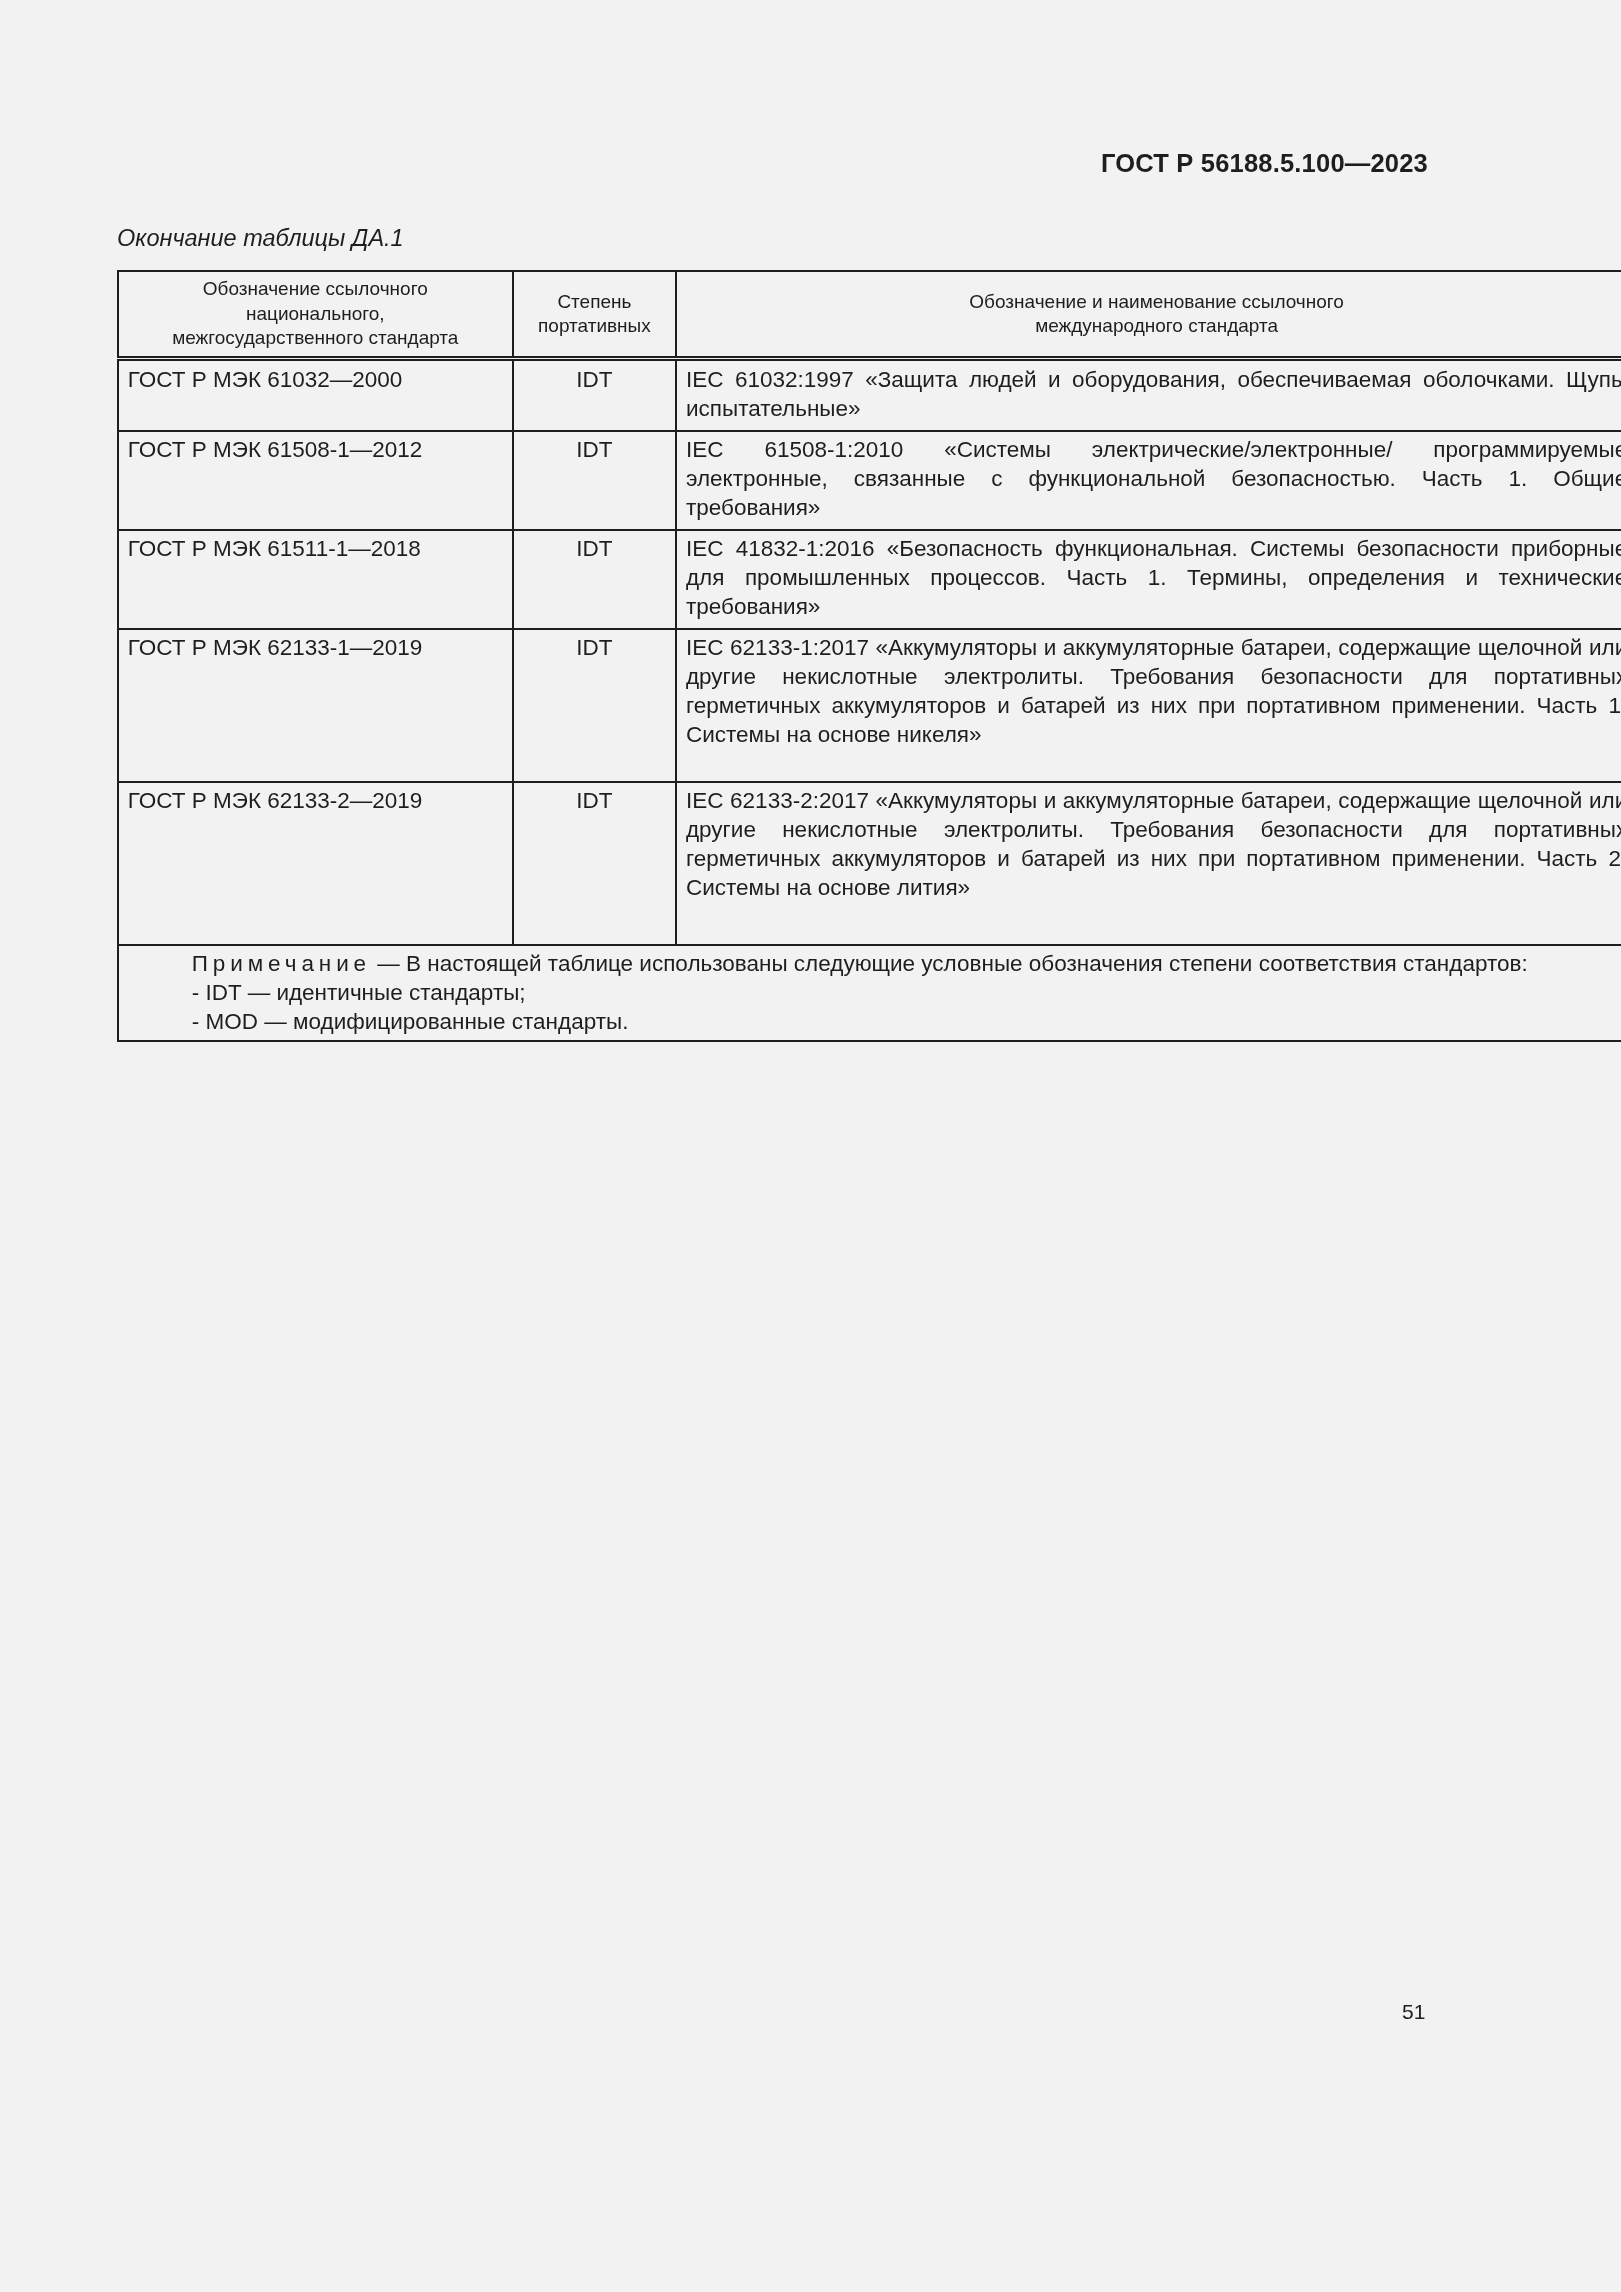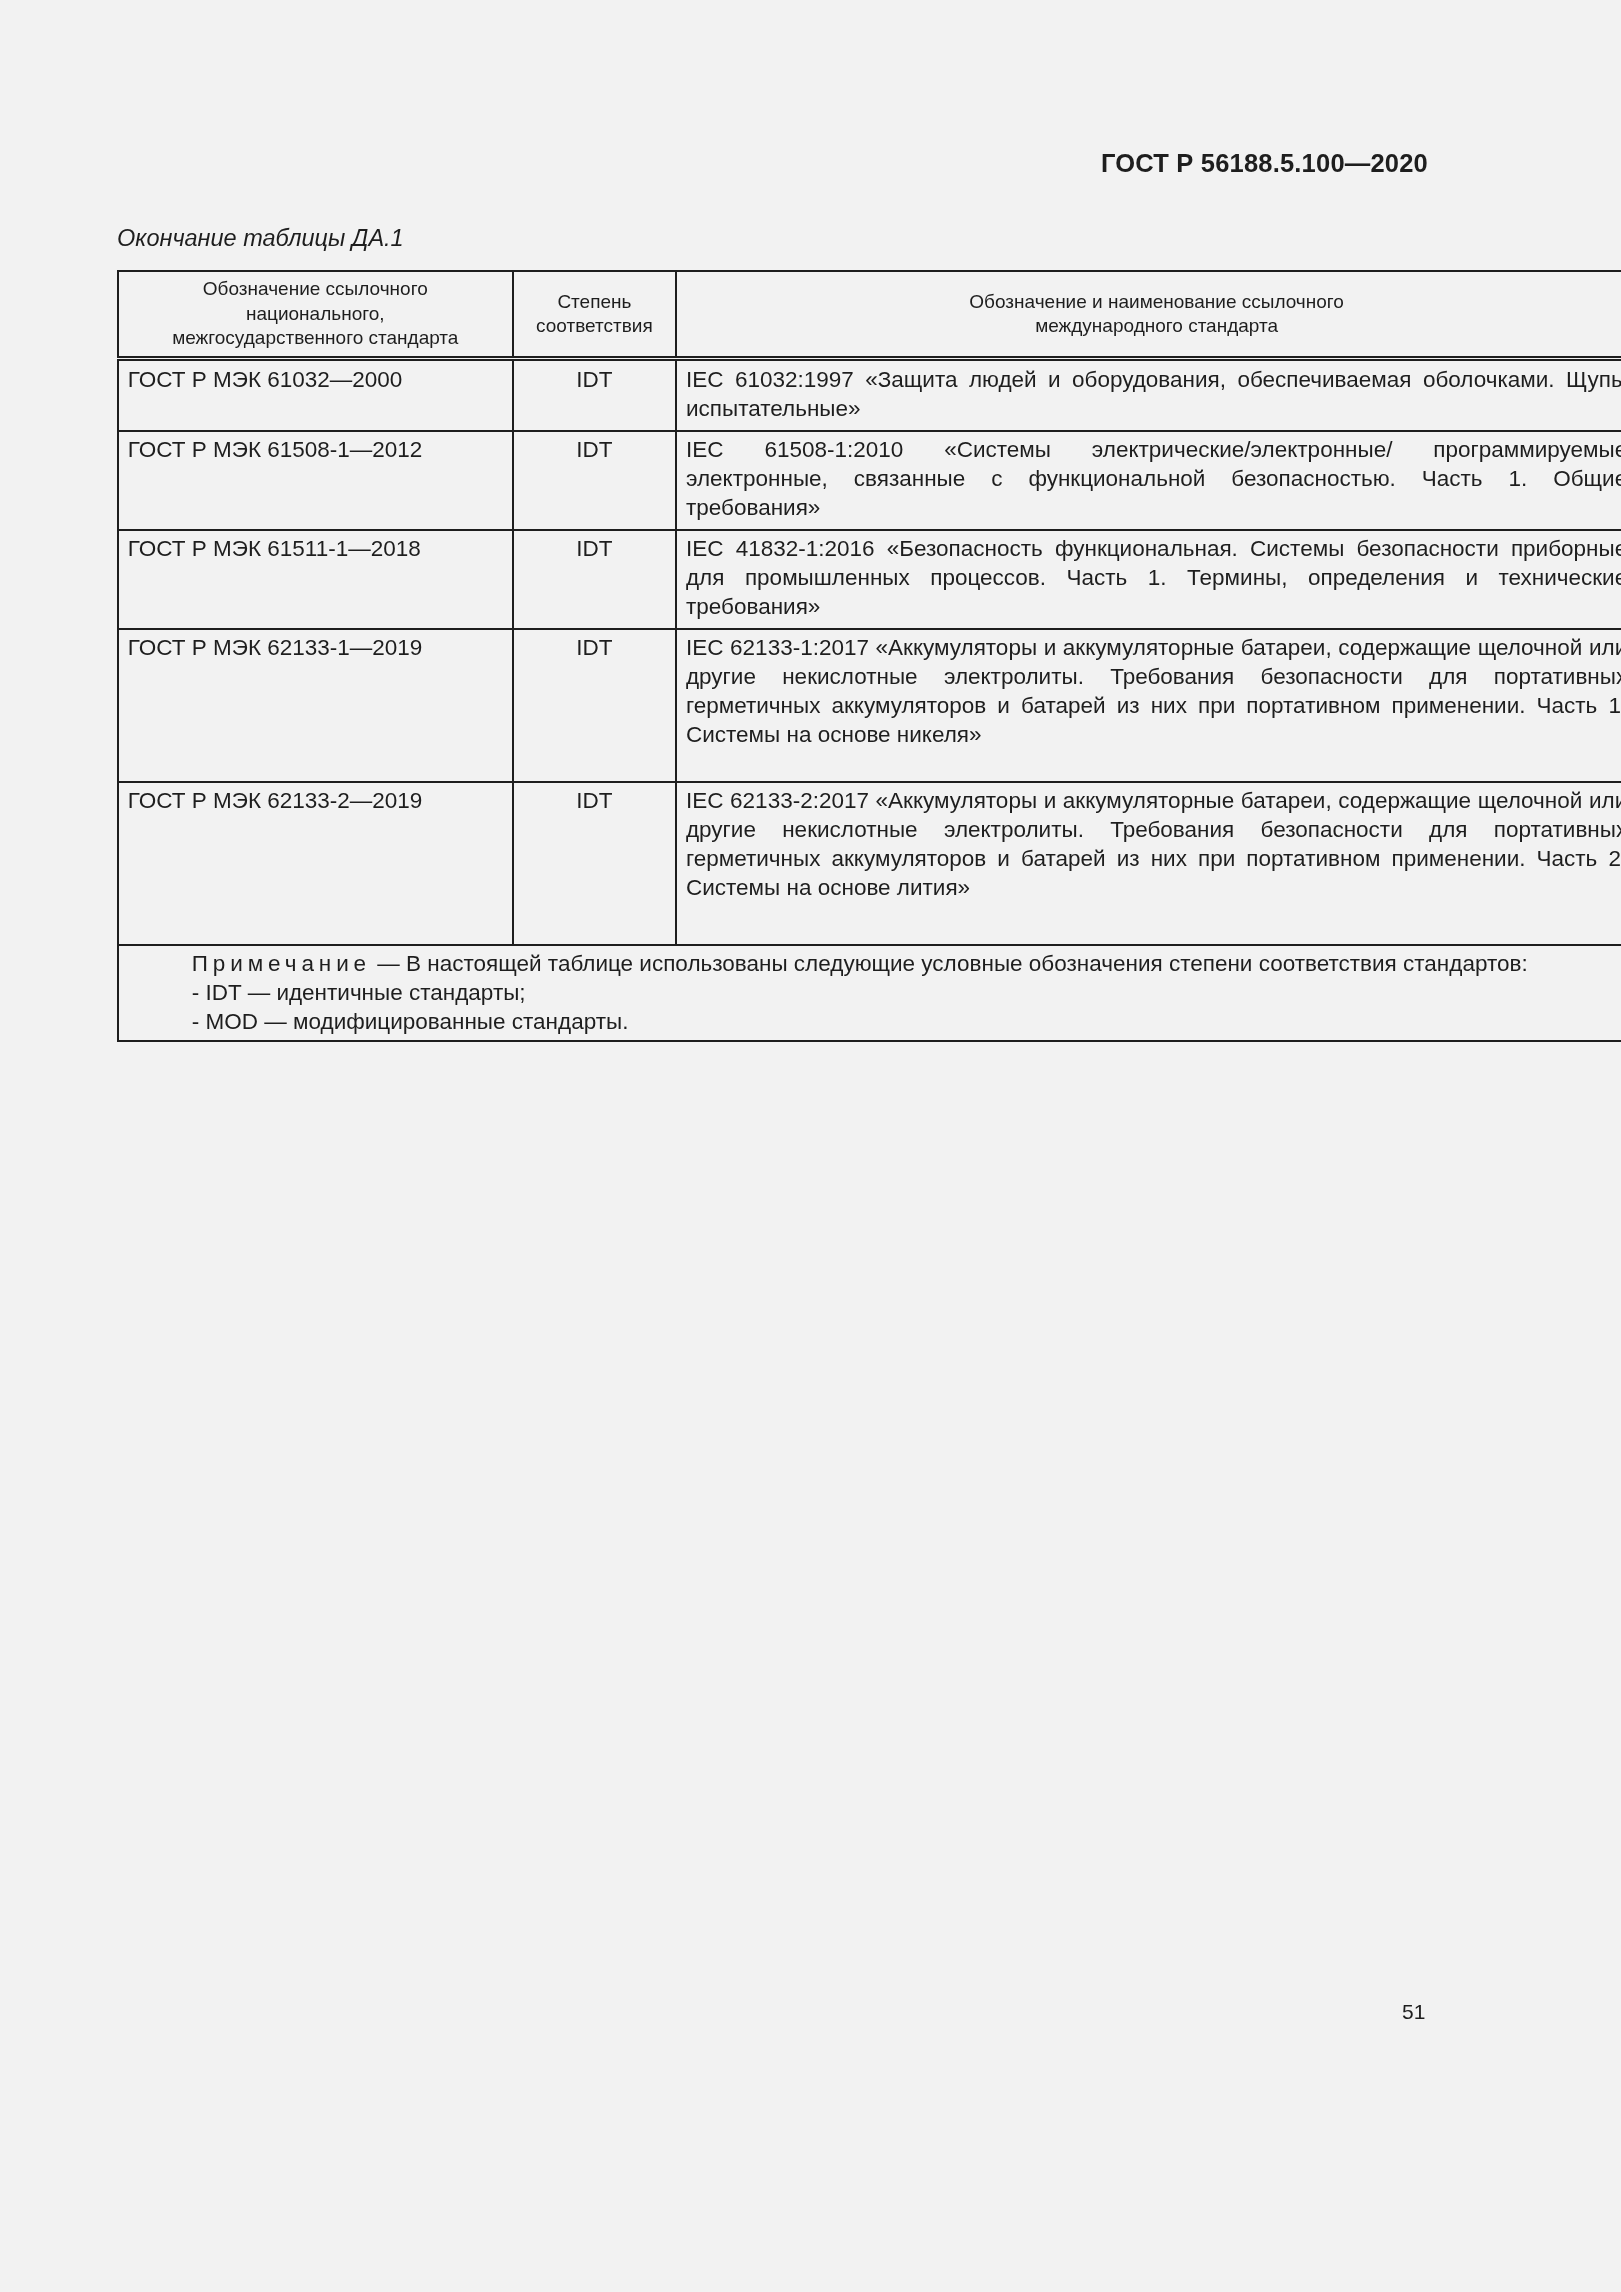--- a/index.html
+++ b/index.html
@@ -42,35 +42,35 @@
   .note-lead { text-indent: 64px; }
   .spaced { letter-spacing: 4.9px; }
   .note-item { padding-left: 64px; }
   .page-num {
     position: absolute; top: 2000px; left: 1402px; font-size: 21px;
   }
 </style>
 </head>
 <body>
 
-<div class="doc-code">ГОСТ Р 56188.5.100—2020</div>
+<div class="doc-code">ГОСТ Р 56188.5.100—2023</div>
 
 <div class="caption">Окончание таблицы ДА.1</div>
 
 <table class="main">
   <thead>
     <tr>
       <th class="c1">
         <div>Обозначение ссылочного</div>
         <div>национального,</div>
         <div>межгосударственного стандарта</div>
       </th>
       <th class="c2">
         <div>Степень</div>
-        <div>соответствия</div>
+        <div>портативных</div>
       </th>
       <th class="c3h">
         <div>Обозначение и наименование ссылочного</div>
         <div>международного стандарта</div>
       </th>
     </tr>
   </thead>
   <tbody>
     <tr class="thin" style="height:72px">
       <td class="c1">ГОСТ Р МЭК 61032—2000</td>

